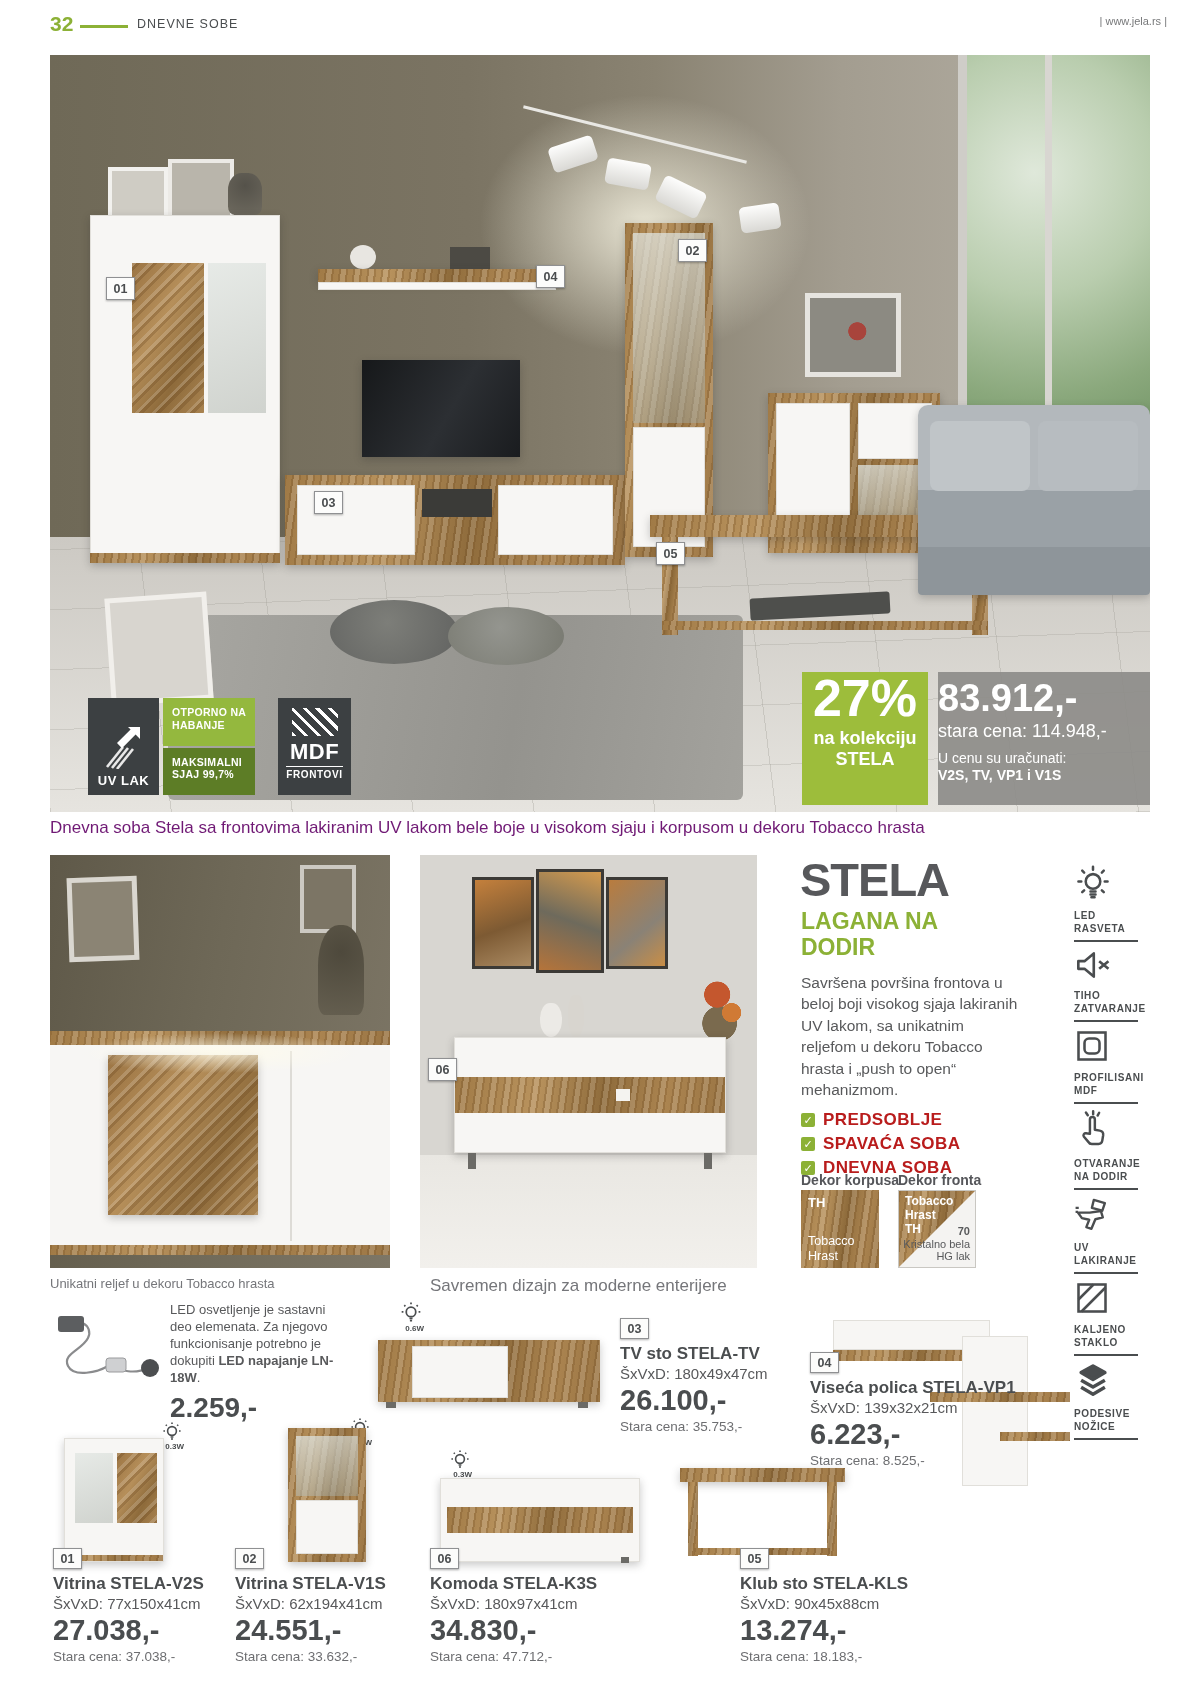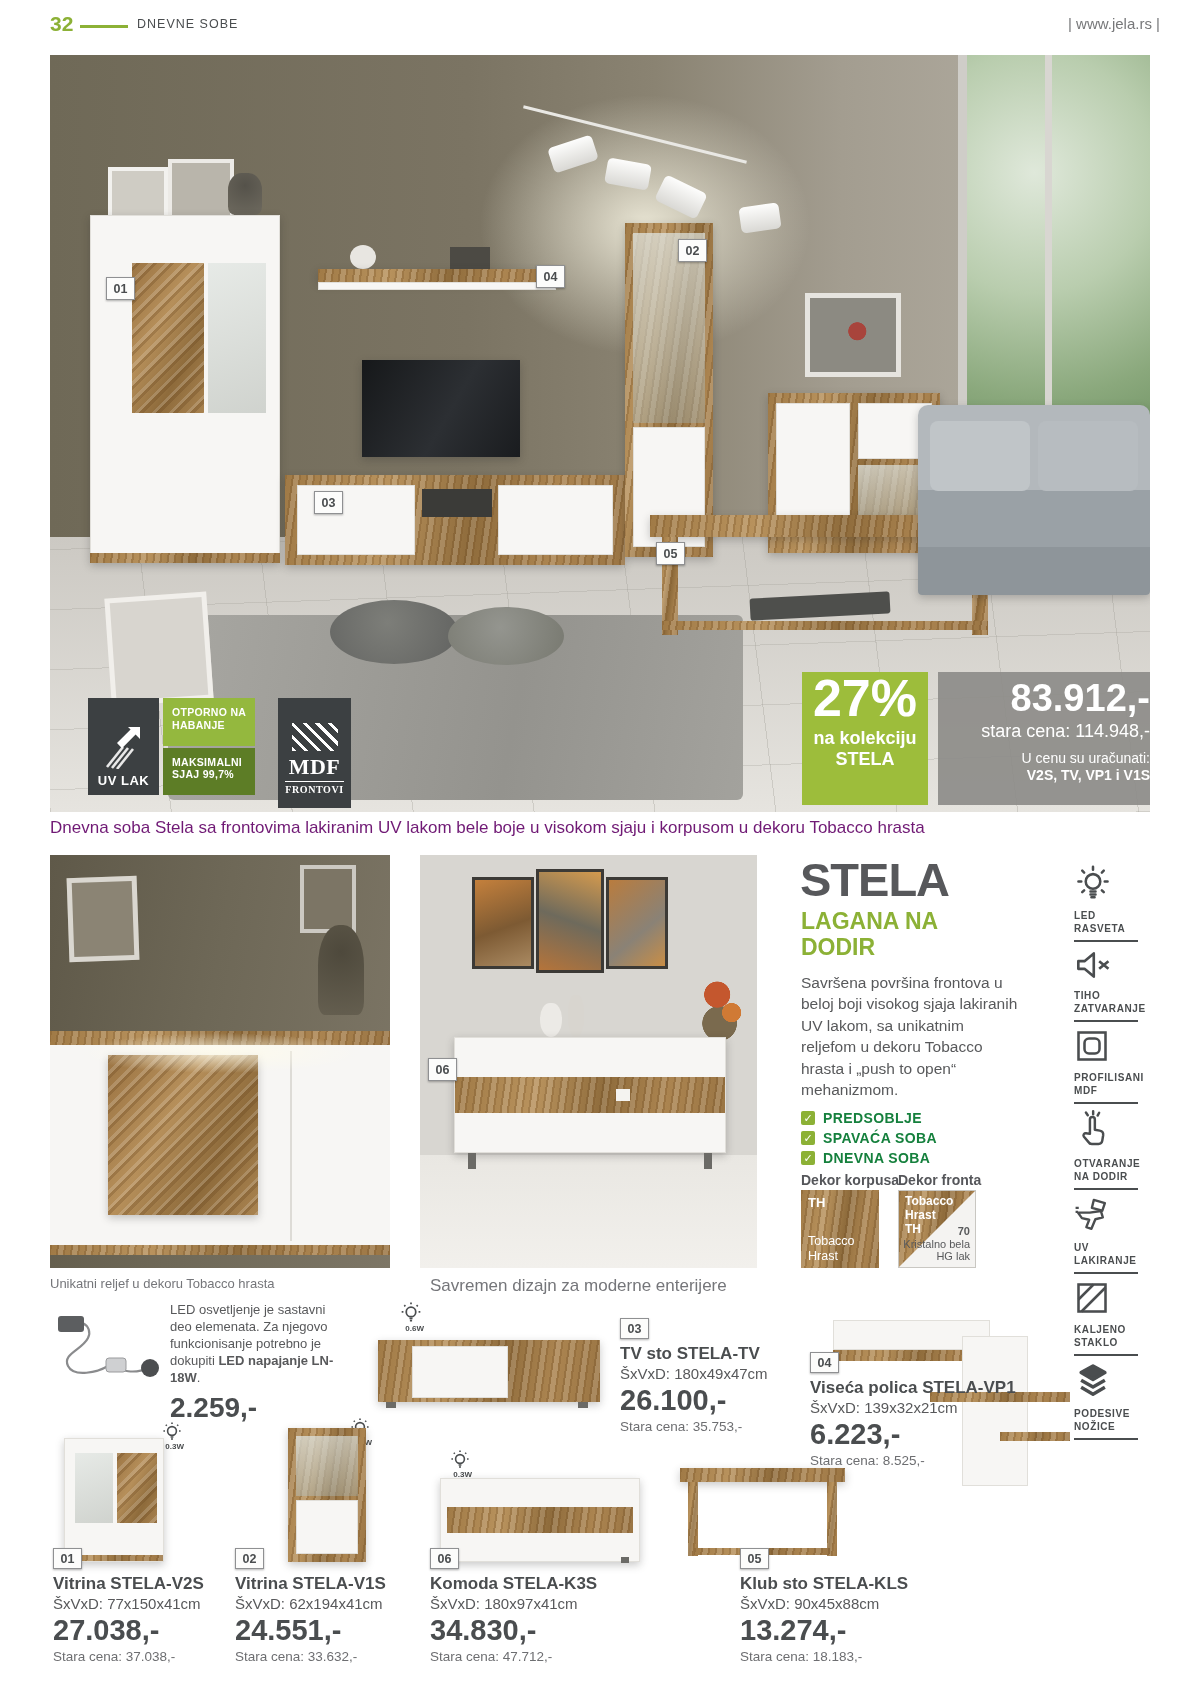--- a/index.html
+++ b/index.html
@@ -3,21 +3,21 @@
 <meta charset="utf-8">
 <style>
   html,body{margin:0;padding:0;background:#fff;}
   .page{position:relative;width:1200px;height:1697px;background:#fff;overflow:hidden;
         font-family:"Liberation Sans","DejaVu Sans",sans-serif;color:#58595b;}
   .abs{position:absolute;}
   
   .pagenum{left:50px;top:12px;font-size:21px;font-weight:bold;color:#8cb136;}
   .hline{left:80px;top:25px;width:48px;height:3px;background:#8cb136;}
   .section{left:137px;top:17px;font-size:12.5px;letter-spacing:1px;color:#4a4d4f;}
-  .site{right:40px;top:15px;font-size:15px;color:#77787a;}
+  .site{right:33px;top:15px;font-size:11px;color:#77787a;}
   
   .hero{left:50px;top:55px;width:1100px;height:757px;overflow:hidden;
         background:linear-gradient(90deg,#6f6957 0%,#7b7463 38%,#8a8372 55%,#a39d90 72%,#b7b2a7 100%);}
   .floor{left:0;top:482px;width:1100px;height:275px;
         background:repeating-linear-gradient(83deg,rgba(160,158,150,.35) 0 1px,transparent 1px 120px),
                    repeating-linear-gradient(-2deg,rgba(160,158,150,.3) 0 1px,transparent 1px 60px),
                    linear-gradient(180deg,#ccc9c3,#e6e4df);}
   .window{left:908px;top:0;width:192px;height:392px;border-left:9px solid #cfcdc8;
         background:radial-gradient(circle at 35% 30%,#dfe8da 0%,#b9cdae 40%,#8aa87c 75%,#6f9263 100%);}
   .winbar{left:995px;top:0;width:7px;height:392px;background:#d8d6d1;}
@@ -40,51 +40,51 @@
   
   .badge-dark{background:#3c4042;color:#fff;}
   .uvlak{left:38px;top:643px;width:71px;height:97px;display:flex;flex-direction:column;
          align-items:center;justify-content:flex-end;padding-bottom:7px;box-sizing:border-box;}
   .uvlak-label{font-size:13px;font-weight:bold;letter-spacing:.5px;margin-top:4px;}
   .qual{left:113px;top:643px;width:92px;height:97px;display:flex;flex-direction:column;}
   .qual-top{flex:1;background:#94b83e;color:#fff;font-size:10.5px;font-weight:bold;
             line-height:1.2;padding:8px 0 0 9px;letter-spacing:.3px;}
   .qual-bot{flex:1;background:#5d7d26;color:#fff;font-size:10.5px;font-weight:bold;
             line-height:1.2;padding:8px 0 0 9px;margin-top:2px;letter-spacing:.3px;}
-  .mdfb{left:228px;top:643px;width:73px;height:110px;display:flex;flex-direction:column;
-        align-items:center;padding-top:25px;box-sizing:border-box;font-family:Liberation Serif, serif;}
+  .mdfb{left:228px;top:643px;width:73px;height:97px;display:flex;flex-direction:column;
+        align-items:center;padding-top:10px;box-sizing:border-box;}
   .stripes{width:46px;height:28px;background:repeating-linear-gradient(45deg,#fff 0 3px,rgba(255,255,255,0) 3px 9px);}
   .mdf-big{font-size:22px;font-weight:bold;margin-top:3px;letter-spacing:.5px;}
   .mdf-small{font-size:10px;font-weight:bold;letter-spacing:.6px;border-top:1px solid #fff;
              padding-top:2px;margin-top:1px;}
   .disc{left:752px;top:617px;width:126px;height:133px;background:#9dbd3b;color:#fff;
         text-align:center;box-sizing:border-box;}
   .disc-pct{font-size:52px;font-weight:bold;line-height:1;}
   .disc-t1{font-size:18px;font-weight:bold;margin-top:4px;}
   .disc-t2{font-size:18px;font-weight:bold;}
   .pricebox{left:888px;top:617px;width:212px;height:133px;background:rgba(141,140,137,.92);
-        color:#fff;text-align:right;box-sizing:border-box;padding-top:6px;}
+        color:#fff;text-align:left;box-sizing:border-box;padding-top:6px;}
   .pb-price{font-size:38px;font-weight:bold;line-height:1.1;}
   .pb-old{font-size:18px;margin-top:1px;}
   .pb-n1{font-size:14px;margin-top:8px;}
   .pb-n2{font-size:14px;font-weight:bold;margin-top:1px;}
   .hero-cap{left:50px;top:818px;font-size:17px;color:#701a75;}
   
   .photoL{left:50px;top:855px;width:340px;height:413px;overflow:hidden;
         background:linear-gradient(100deg,#5f5949 0%,#6e6857 45%,#7d7666 100%);}
   .photoM{left:420px;top:855px;width:337px;height:413px;overflow:hidden;background:#d8d6d1;}
   
   .title{left:800px;top:852px;font-size:47px;font-weight:bold;color:#57585b;letter-spacing:-1px;}
   .subt{left:801px;top:908px;font-size:23px;font-weight:600;color:#8cb136;line-height:1.15;}
   .desc{left:801px;top:972px;width:222px;font-size:15.5px;line-height:1.38;color:#58595b;}
   .rooms{left:801px;top:1110px;}
   .room{display:flex;align-items:center;margin-bottom:4px;}
   .chk{width:14px;height:14px;background:#8cb136;color:#fff;font-size:11px;font-weight:bold;
        display:flex;align-items:center;justify-content:center;margin-right:8px;border-radius:2px;}
-  .room-label{font-size:14px;font-weight:600;color:#15803d;letter-spacing:.4px;}
+  .room-label{font-size:17px;font-weight:600;color:#b91c1c;letter-spacing:.4px;}
   .deklab{font-size:14px;font-weight:600;color:#55565a;}
   .swatch{width:78px;height:78px;box-sizing:border-box;position:absolute;}
   .sw-code{position:absolute;left:7px;top:5px;color:#fff;font-size:13px;font-weight:bold;}
   .sw-name{position:absolute;left:7px;bottom:5px;color:#fff;font-size:12.5px;line-height:1.15;}
   .sw-white{position:absolute;inset:0;background:#f4f3f1;
             clip-path:polygon(100% 0,100% 100%,0 100%);}
   .sw-top{position:absolute;left:6px;top:4px;color:#fff;font-size:12px;line-height:1.15;font-weight:600;}
   .sw-bot{position:absolute;right:5px;bottom:4px;color:#58595b;font-size:11px;line-height:1.15;
           text-align:right;}
   

